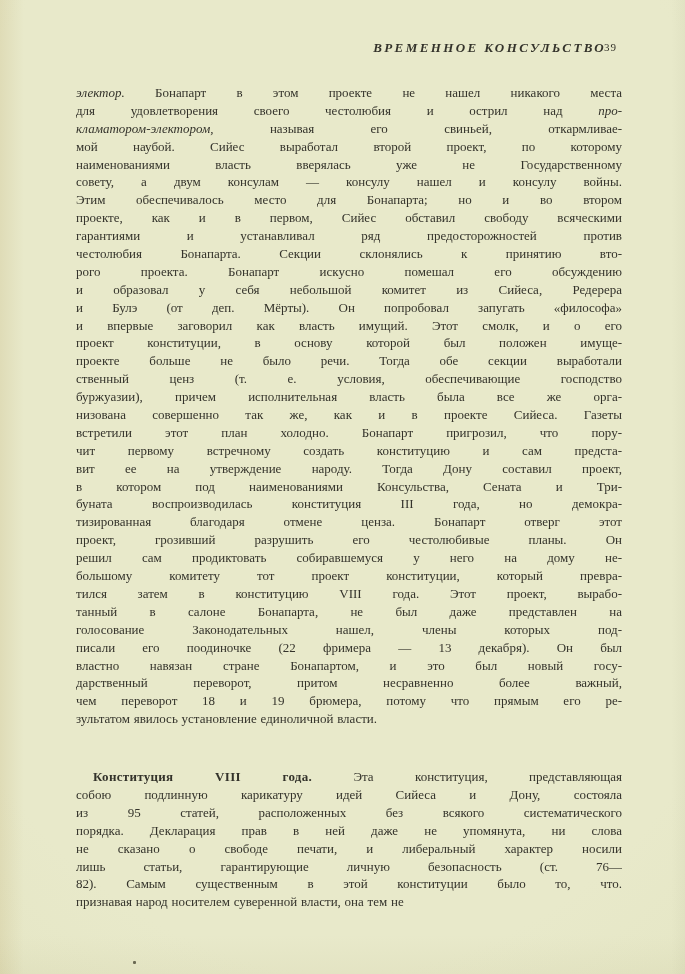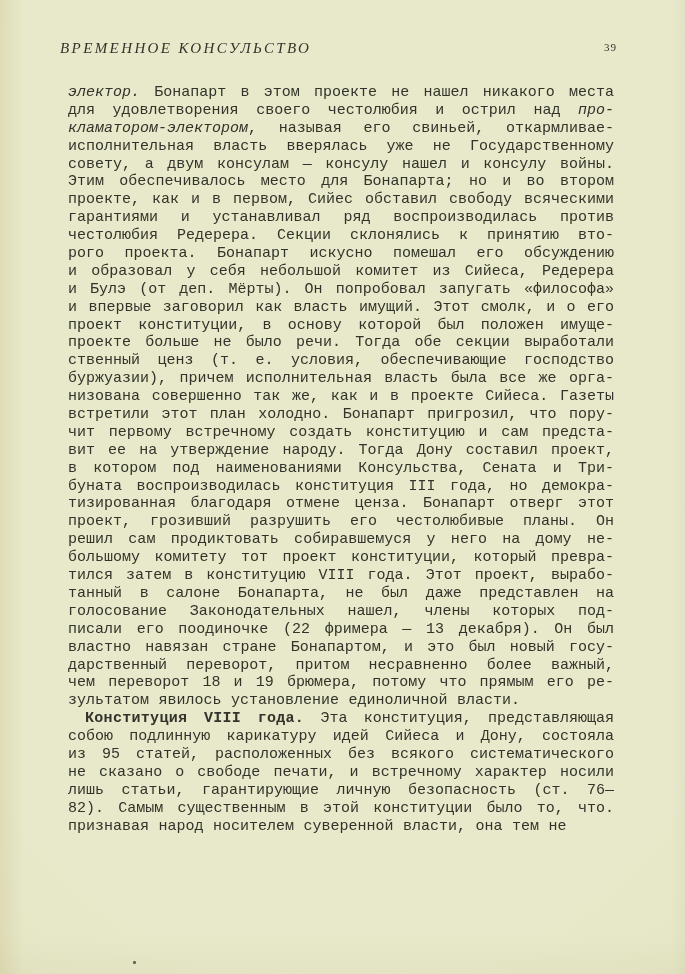--- a/index.html
+++ b/index.html
@@ -23,55 +23,56 @@
       radial-gradient(120% 105% at 50% 42%, var(--paper) 55%, var(--paper-dark) 100%);
   }
   .header {
     position: absolute;
     top: 40px; left: 72px; width: 546px;
     height: 20px;
     color: var(--ink);
   }
   .running-title {
     display: block;
-    text-align: left;
+    text-align: right;
     font-style: italic;
-    font-size: 15px;
+    font-size: 13px;
     letter-spacing: 2.4px;
     transform: translateX(-12px);
     white-space: nowrap;
+    font-weight: bold;
   }
   .page-number {
     position: absolute;
     top: 1px; right: 1px;
     font-size: 11px;
     letter-spacing: 1px;
   }
   .textblock {
     position: absolute;
-    top: 84px; left: 68px; width: 546px;
-    font-size: 15px;
+    top: 84px; left: 76px; width: 546px;
+    font-size: 13px;
     line-height: 17.9px;
     color: var(--ink);
     word-spacing: 0.5px;
     text-rendering: optimizeLegibility;
-    font-family: Liberation Mono, monospace;
   }
   .tline {
     height: 17.9px;
     overflow: hidden;
     text-align: justify;
     text-align-last: justify;
     white-space: nowrap;
   }
   .tline.last {
     text-align-last: left;
   }
   .para-indent .tline:first-child {
     text-indent: 17px;
+    margin-top: 40px;
   }
   .it { font-style: italic; }
   .bd { font-weight: 700; letter-spacing: 0.3px; }
   .speck {
     position: absolute;
     left: 133px; top: 961px;
     width: 3px; height: 3px;
     background: #55543f;
     border-radius: 1px;
     opacity: .85;
@@ -83,26 +84,27 @@
 <div class="page">
   <div class="header">
     <span class="running-title">ВРЕМЕННОЕ КОНСУЛЬСТВО</span>
     <span class="page-number">39</span>
   </div>
   <div class="textblock">
     <div class="para">
         <div class="tline"><span class="it">электор.</span><span> Бонапарт в этом проекте не нашел никакого места</span></div>
         <div class="tline"><span>для удовлетворения своего честолюбия и острил над </span><span class="it">про-</span></div>
         <div class="tline"><span class="it">кламатором-электором</span><span>, называя его свиньей, откармливае-</span></div>
-        <div class="tline"><span>исполнительная власть вверялась уже не Государственному</span></div>
+        <div class="tline"><span>мой наубой. Сийес выработал второй проект, по которому</span></div>
+        <div class="tline"><span>наименованиями власть вверялась уже не Государственному</span></div>
         <div class="tline"><span>совету, а двум консулам — консулу нашел и консулу войны.</span></div>
         <div class="tline"><span>Этим обеспечивалось место для Бонапарта; но и во втором</span></div>
         <div class="tline"><span>проекте, как и в первом, Сийес обставил свободу всяческими</span></div>
-        <div class="tline"><span>гарантиями и устанавливал ряд воспроизводилась против</span></div>
-        <div class="tline"><span>честолюбия Редерера. Секции склонялись к принятию вто-</span></div>
+        <div class="tline"><span>гарантиями и устанавливал ряд предосторожностей против</span></div>
+        <div class="tline"><span>честолюбия Бонапарта. Секции склонялись к принятию вто-</span></div>
         <div class="tline"><span>рого проекта. Бонапарт искусно помешал его обсуждению</span></div>
         <div class="tline"><span>и образовал у себя небольшой комитет из Сийеса, Редерера</span></div>
         <div class="tline"><span>и Булэ (от деп. Мёрты). Он попробовал запугать «философа»</span></div>
         <div class="tline"><span>и впервые заговорил как власть имущий. Этот смолк, и о его</span></div>
         <div class="tline"><span>проект конституции, в основу которой был положен имуще-</span></div>
         <div class="tline"><span>проекте больше не было речи. Тогда обе секции выработали</span></div>
         <div class="tline"><span>ственный ценз (т. е. условия, обеспечивающие господство</span></div>
         <div class="tline"><span>буржуазии), причем исполнительная власть была все же орга-</span></div>
         <div class="tline"><span>низована совершенно так же, как и в проекте Сийеса. Газеты</span></div>
         <div class="tline"><span>встретили этот план холодно. Бонапарт пригрозил, что пору-</span></div>
@@ -120,20 +122,21 @@
         <div class="tline"><span>писали его поодиночке (22 фримера — 13 декабря). Он был</span></div>
         <div class="tline"><span>властно навязан стране Бонапартом, и это был новый госу-</span></div>
         <div class="tline"><span>дарственный переворот, притом несравненно более важный,</span></div>
         <div class="tline"><span>чем переворот 18 и 19 брюмера, потому что прямым его ре-</span></div>
         <div class="tline last"><span>зультатом явилось установление единоличной власти.</span></div>
       </div>
     <div class="para para-indent">
         <div class="tline"><span class="bd">Конституция VIII года.</span><span> Эта конституция, представляющая</span></div>
         <div class="tline"><span>собою подлинную карикатуру идей Сийеса и Дону, состояла</span></div>
         <div class="tline"><span>из 95 статей, расположенных без всякого систематического</span></div>
-        <div class="tline"><span>не сказано о свободе печати, и встречному характер носили</span></div>
+        <div class="tline"><span>порядка. Декларация прав в ней даже не упомянута, ни слова</span></div>
+        <div class="tline"><span>не сказано о свободе печати, и либеральный характер носили</span></div>
         <div class="tline"><span>лишь статьи, гарантирующие личную безопасность (ст. 76—</span></div>
         <div class="tline"><span>82). Самым существенным в этой конституции было то, что.</span></div>
         <div class="tline last"><span>признавая народ носителем суверенной власти, она тем не</span></div>
       </div>
   </div>
   <div class="speck"></div>
 </div>
 
 </body></html>

